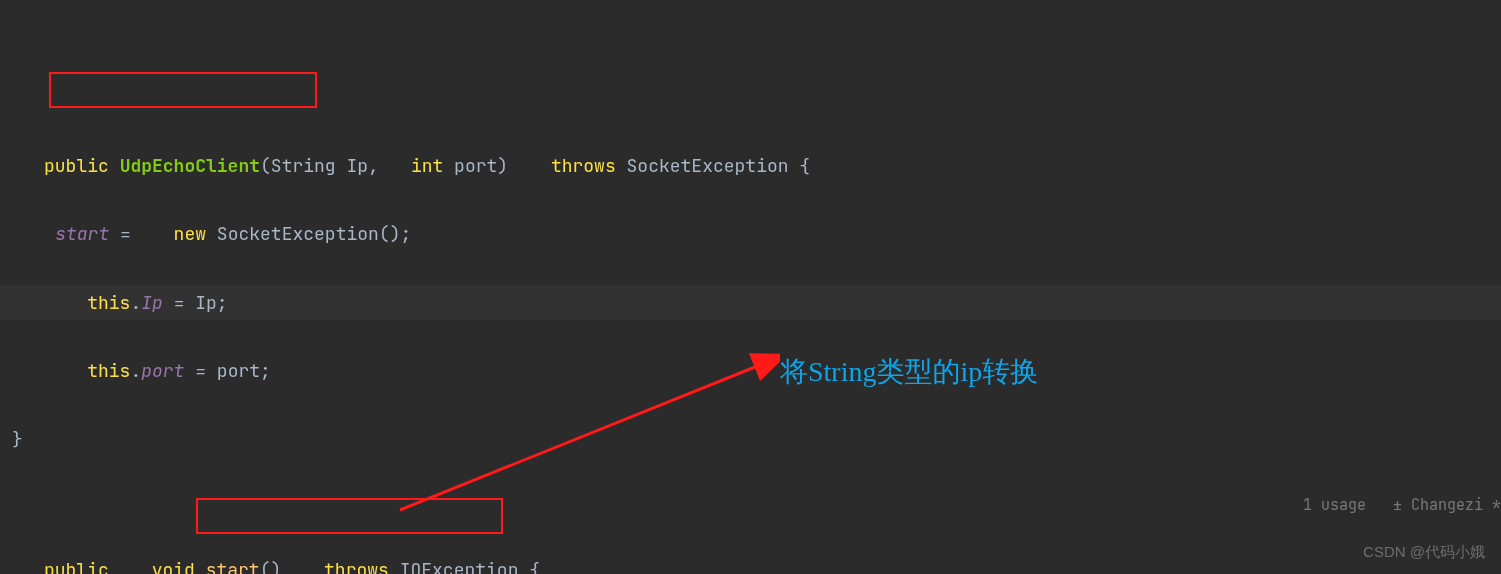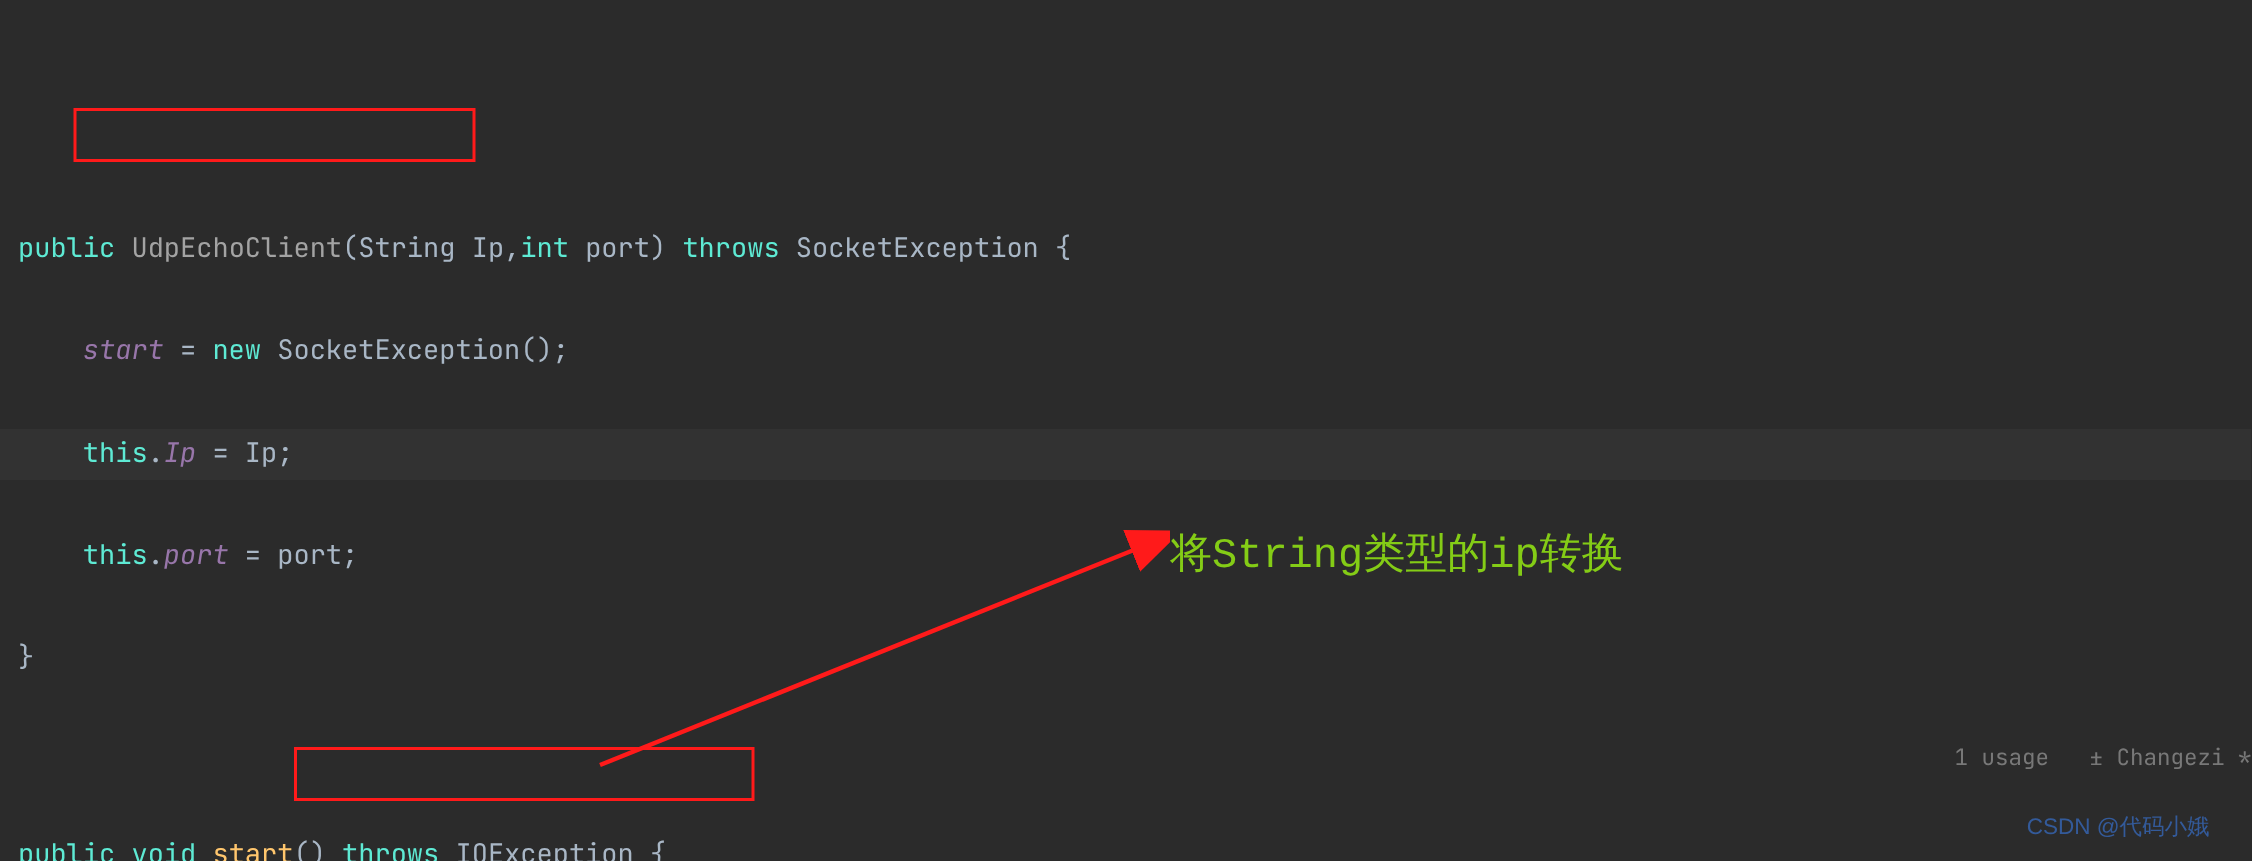--- a/index.html
+++ b/index.html
@@ -10,22 +10,22 @@
       color: #a9b7c6;
       line-height: 1.9;
       padding: 12px 0;
       white-space: pre;
       position: relative;
       width: 1501px;
       height: 574px;
       overflow: hidden;
     }
     .line { padding-left: 12px; }
-    .kw { color: #5eead4; }
-    .type { color: #a3a3a3; }
+    .kw { color: #fde047; margin-left: 32px; }
+    .type { color: #84cc16; font-weight: bold; }
     .method { color: #ffc66d; }
     .field { color: #9876aa; font-style: italic; }
     .usage { color: #787878; font-size: 15px; padding-left: 12px; text-align: right; }
     .usage-icon { color: #787878; }
     .hl-box1 {
       position: absolute;
       border: 2px solid #ff1a1a;
       left: 49px; top: 72px; width: 268px; height: 36px;
       pointer-events: none;
     }
@@ -36,29 +36,29 @@
       pointer-events: none;
     }
     .arrow-svg {
       position: absolute;
       left: 340px; top: 340px;
       pointer-events: none;
     }
     .annotation {
       position: absolute;
       left: 780px; top: 345px;
-      color: #84cc16;
+      color: #0ea5e9;
       font-size: 28px;
-      font-family: Liberation Mono, monospace;
+      font-family: Liberation Serif, serif;
       white-space: nowrap;
     }
     .watermark {
       position: absolute;
-      right: 28px; bottom: 8px;
-      color: #3b82f6;
+      right: 16px; bottom: 8px;
+      color: #a3a3a3;
       font-size: 15px;
       font-family: "Microsoft YaHei", sans-serif;
       opacity: 0.55;
     }
     .highlight-row {
       background: #323232;
       display: block;
     }
   </style>
 </head>

